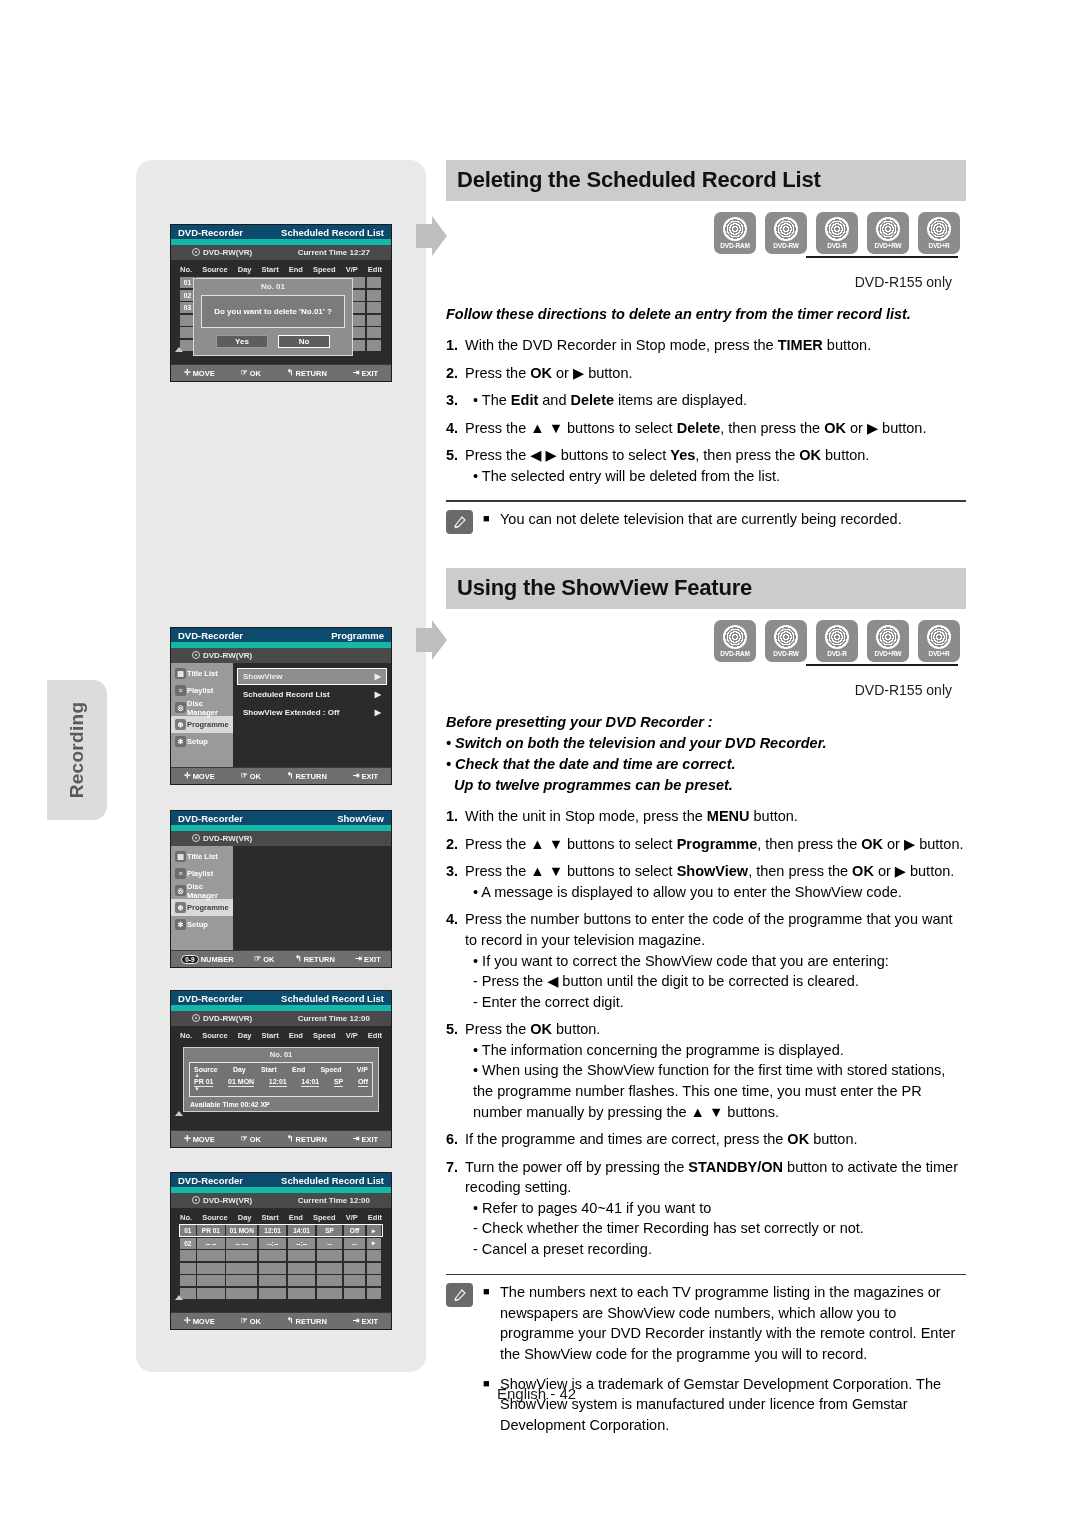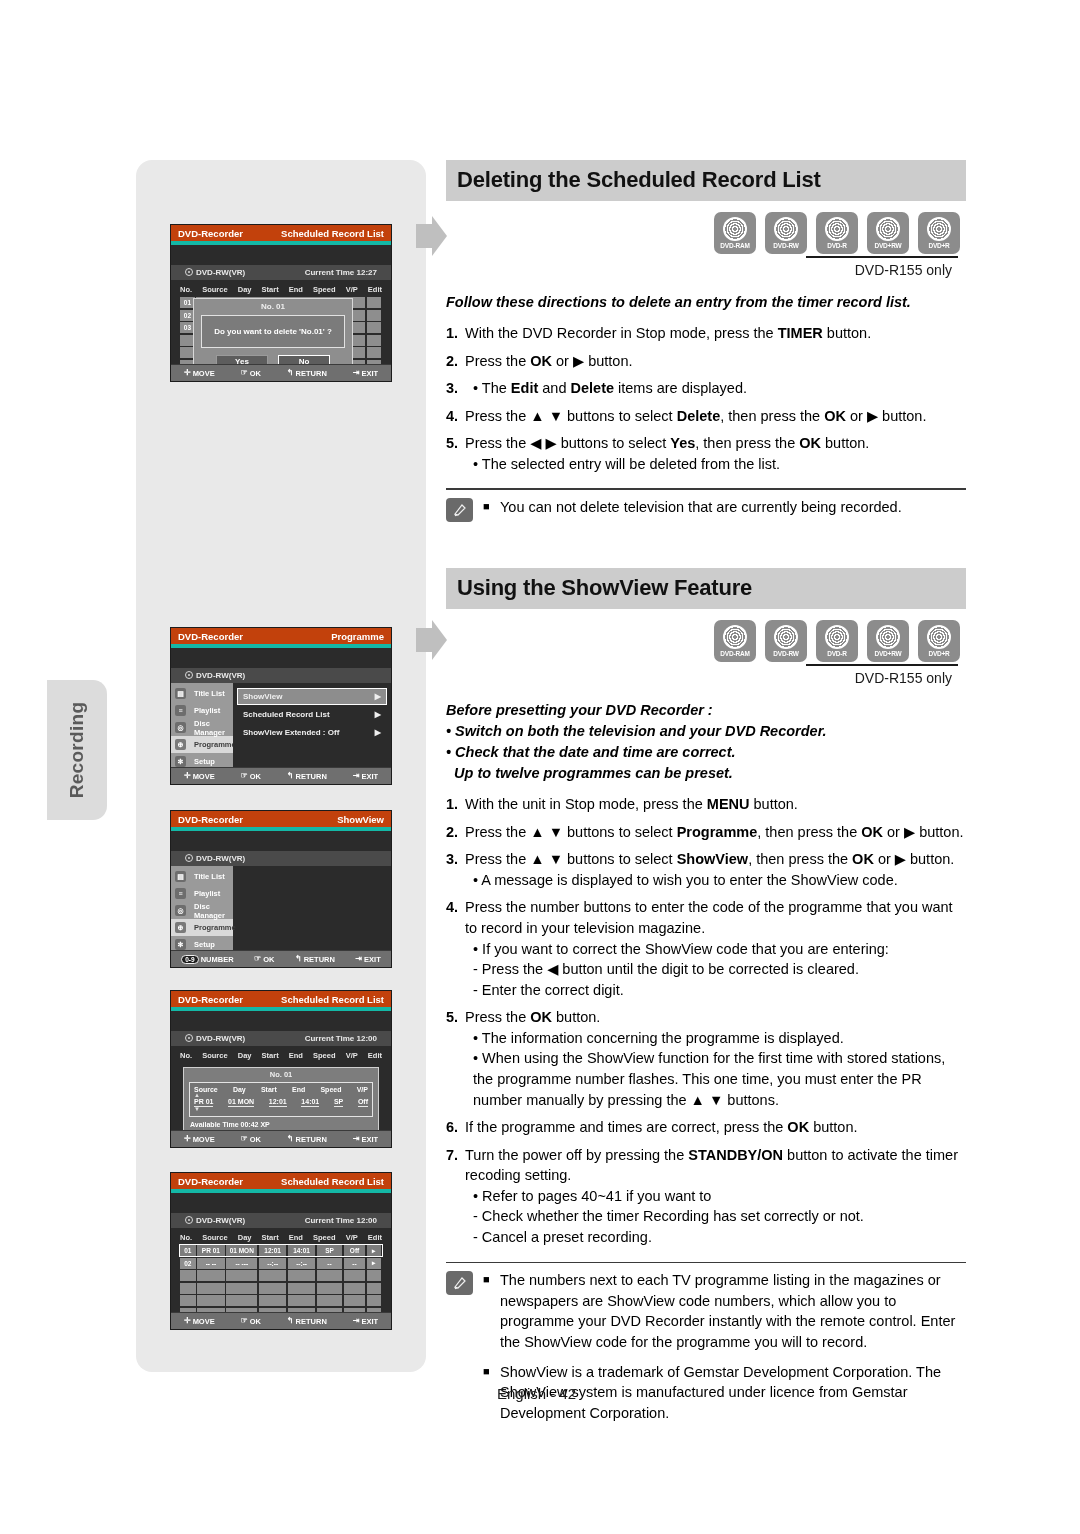--- a/index.html
+++ b/index.html
@@ -39,31 +39,31 @@
   .osd {
     position: absolute;
     width: 222px; height: 158px;
     background: #2b2b2b;
     border: 1px solid #1c1c1c;
     font-family: "Liberation Sans", sans-serif;
     color: #f2f2f2;
     overflow: hidden;
   }
   .osd-title {
-    height: 20px; background: #c2410c;
+    height: 20px; background: #0c4a6e;
     display: flex; align-items: center; justify-content: space-between;
     padding: 0 7px;
     font-size: 9.5px; font-weight: bold; color: #ffffff;
-    border-bottom: 4px solid #14b8a6;
+    border-bottom: 6px solid #14b8a6;
   }
   .osd-sub {
     height: 15px; background: #4a4a4a;
     display: flex; align-items: center; justify-content: space-between;
-    padding: 0 14px;
-    font-size: 8px; font-weight: bold; color: #eaeaea; margin-top: 20px;
+    padding: 0 21px;
+    font-size: 8px; font-weight: bold; color: #eaeaea;
   }
   .osd-sub .disc-dot {
     display: inline-block; width: 8px; height: 8px;
     border: 1px solid #d8d8d8; border-radius: 50%;
     position: relative; margin-right: 3px; vertical-align: -1px;
   }
   .osd-sub .disc-dot::after {
     content:''; position:absolute; left:2px; top:2px;
     width:2px;height:2px;background:#d8d8d8;border-radius:50%;
   }
@@ -120,21 +120,21 @@
     width:52px; height:13px; background:#5d5d5d; border:1px solid #9a9a9a;
     display:flex;align-items:center;justify-content:center;
     font-size:8px;font-weight:bold;color:#ffffff;
   }
   .dlg-btn.on { border:1.5px solid #ffffff; background:#5d5d5d; }
 
   
   .menu-wrap { display:flex; height:105px; }
   .menu-side { width: 62px; background:#9a9a9a; padding-top:2px; }
   .mitem {
-    height: 17px; display:flex; align-items:center; gap:8px;
+    height: 17px; display:flex; align-items:center; gap:1px;
     padding-left:4px; font-size:7.5px; font-weight:bold; color:#ffffff;
   }
   .mitem.active { background:#d9d9d9; color:#3d3d3d; }
   .micon {
     width:11px;height:11px;border-radius:2px;background:#6d6d6d;
     display:flex;align-items:center;justify-content:center;
     font-size:7px;color:#fff;flex:none;
   }
   .mitem.active .micon { background:#7a7a7a; }
   .menu-main { flex:1; background:#2b2b2b; padding:6px 5px 0 5px; }
@@ -187,21 +187,21 @@
   }
   .disc .ring {
     width:24px;height:24px;border-radius:50%;
     background:
       radial-gradient(circle at 50% 50%, #8c8c8c 0 2px, #ffffff 2px 3.2px, #8c8c8c 3.2px 4.6px,
       #ffffff 4.6px 5.8px, #8c8c8c 5.8px 7.2px, #ffffff 7.2px 8.4px, #8c8c8c 8.4px 9.8px,
       #ffffff 9.8px 12px);
   }
   .disc .lbl { font-size:6.5px; font-weight:bold; color:#ffffff; letter-spacing:-0.2px;}
   .only-note {
-    text-align:right; font-size:14px; padding-right: 14px; margin-top: 4px; color:#1a1a1a;
+    text-align:right; font-size:14px; padding-right: 14px; margin-top: 16px; color:#1a1a1a;
   }
   .only-rule {
     height:2px; background:#1a1a1a; width:152px; margin-left:auto; margin-right:8px; margin-top:2px;
   }
 
   .lead {
     font-size:14.5px; font-weight:bold; font-style:italic; margin-top:14px; line-height:1.45;
   }
   .lead .sub { display:block; }
 
@@ -739,21 +739,21 @@
       <li>
           <span class="num">1.</span>
           <span class="txt">With the unit in Stop mode, press the <b>MENU</b> button.</span>
         </li>
       <li>
           <span class="num">2.</span>
           <span class="txt">Press the ▲ ▼ buttons to select <b>Programme</b>, then press the <b>OK</b> or ▶ button.</span>
         </li>
       <li>
           <span class="num">3.</span>
-          <span class="txt"><span>Press the ▲ ▼ buttons to select <b>ShowView</b>, then press the <b>OK</b> or ▶ button.</span><span><span class="bul-raw" style="display:block;margin-left:8px;">• A message is displayed to wish you to enter the ShowView code.</span></span></span>
+          <span class="txt"><span>Press the ▲ ▼ buttons to select <b>ShowView</b>, then press the <b>OK</b> or ▶ button.</span><span><span class="bul-raw" style="display:block;margin-left:8px;">• A message is displayed to allow you to enter the ShowView code.</span></span></span>
         </li>
       <li>
           <span class="num">4.</span>
           <span class="txt"><span>Press the number buttons to enter the code of the programme that you want to record in your television magazine.</span><span><span class="bul-raw" style="display:block;margin-left:8px;">• If you want to correct the ShowView code that you are entering:</span><span class="bul-raw" style="display:block;margin-left:8px;">- Press the ◀ button until the digit to be corrected is cleared.</span><span class="bul-raw" style="display:block;margin-left:8px;">- Enter the correct digit.</span></span></span>
         </li>
       <li>
           <span class="num">5.</span>
           <span class="txt"><span>Press the <b>OK</b> button.</span><span><span class="bul-raw" style="display:block;margin-left:8px;">• The information concerning the programme is displayed.</span><span class="bul-raw" style="display:block;margin-left:8px;">• When using the ShowView function for the first time with stored stations, the programme number flashes. This one time, you must enter the PR number manually by pressing the ▲ ▼ buttons.</span></span></span>
         </li>
       <li>

